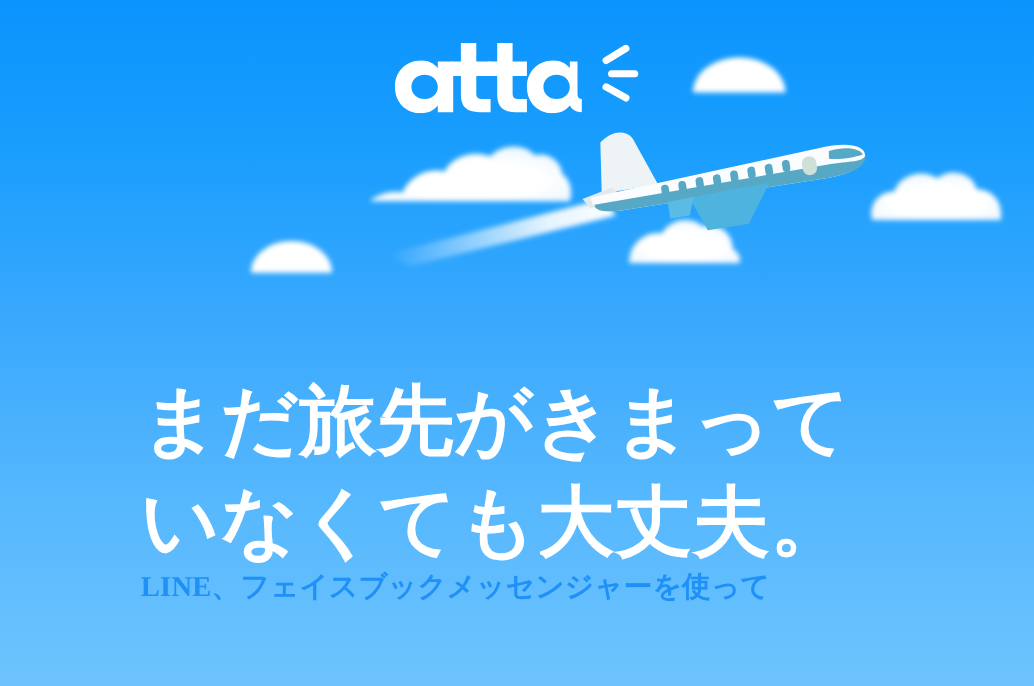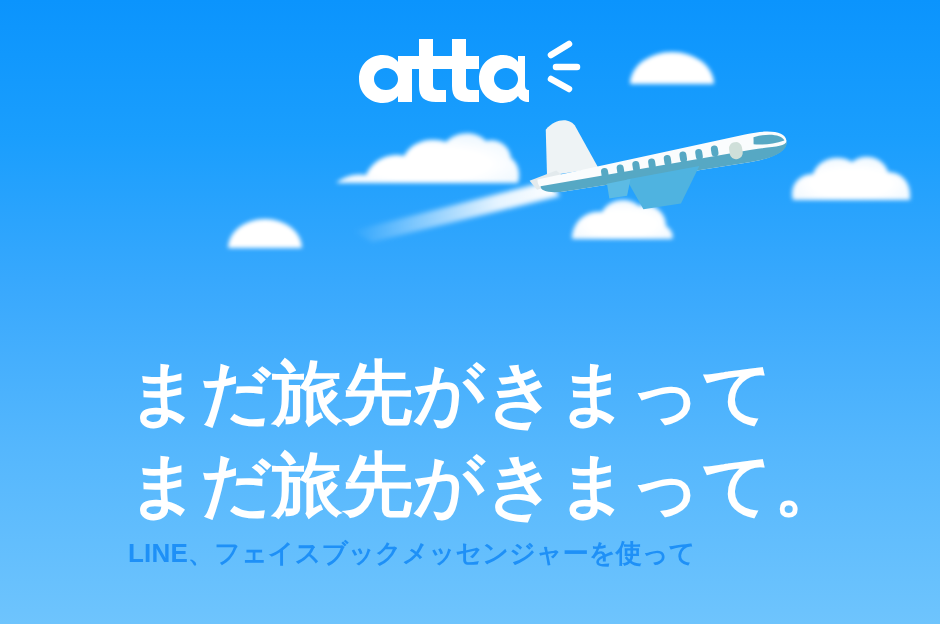--- a/index.html
+++ b/index.html
@@ -54,38 +54,39 @@
   #logo-sparkle {
     width: 44px;
     height: 56px;
     margin-top: 2px;
   }
 
   
   #headline {
     position: absolute;
     left: 128px;
-    top: 347px;
+    top: 336px;
     width: 700px;
   }
   .headline-line {
     color: #ffffff;
     font-size: 70px;
     line-height: 1.32;
     font-weight: 700;
     letter-spacing: 0.5px;
     white-space: nowrap;
   }
 
   
   #subtitle {
     position: absolute;
     left: 128px;
-    top: 536px;
+    top: 516px;
     width: 720px;
+    font-family: Liberation Serif, serif;
   }
   .subtitle-line {
     color: #1e90f7;
     font-size: 26px;
     line-height: 1.38;
     font-weight: 700;
     letter-spacing: 0.2px;
     white-space: nowrap;
   }
 </style>
@@ -206,20 +207,20 @@
       <g stroke="#ffffff" stroke-width="6.5" stroke-linecap="round" fill="none">
         <line x1="8" y1="17" x2="26" y2="6"></line>
         <line x1="13" y1="29" x2="34" y2="29"></line>
         <line x1="8" y1="41" x2="26" y2="51"></line>
       </g>
     </svg>
   </div>
 
   <div id="headline">
     <div class="headline-line">まだ旅先がきまって</div>
-    <div class="headline-line">まだ旅先がきまって。</div>
+    <div class="headline-line">いなくても大丈夫。</div>
   </div>
 
   <div id="subtitle">
     <div class="subtitle-line">LINE、フェイスブックメッセンジャーを使って</div>
   </div>
 
 </div>
 
 </body></html>

